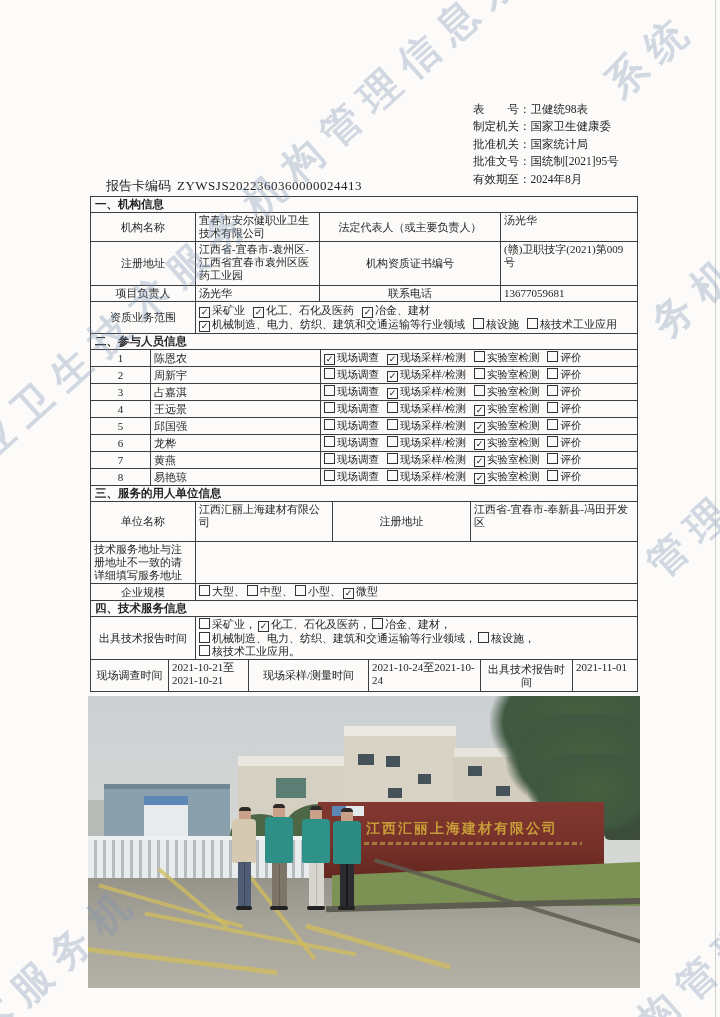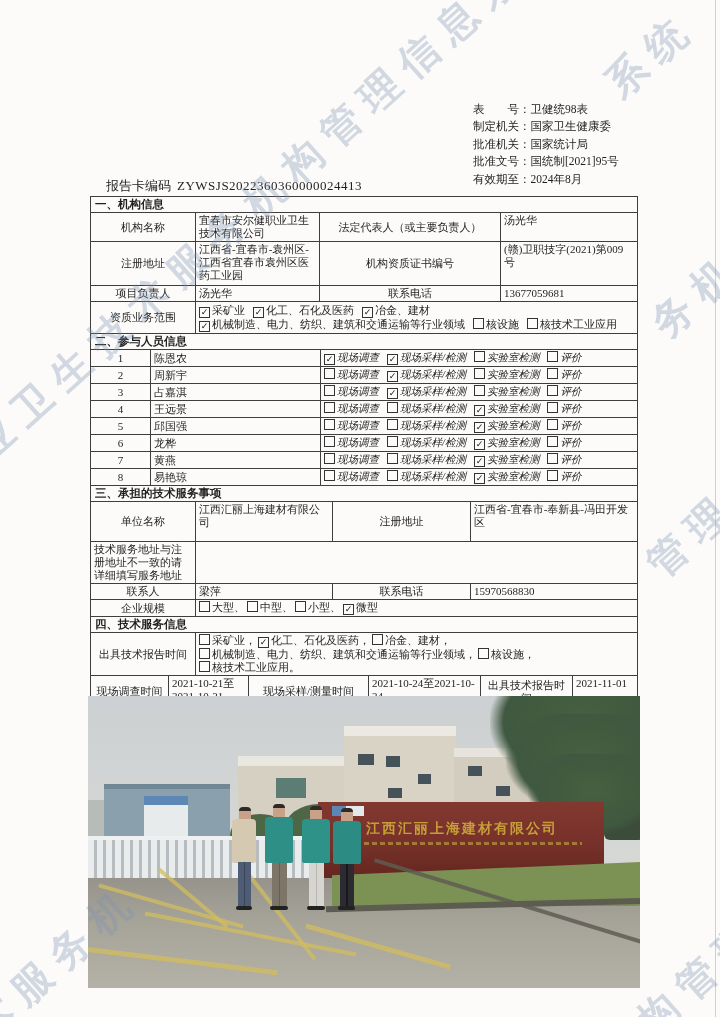--- a/index.html
+++ b/index.html
@@ -76,21 +76,21 @@
   .grass{left:244px;top:166px;width:308px;height:44px;background:#7c9154;
          clip-path:polygon(0 30%,100% 0,100% 100%,0 100%);}
   .curb{left:238px;top:206px;width:316px;height:6px;background:#5c5c50;transform:rotate(-1.5deg);}
   .joint{left:280px;top:206px;width:300px;height:4px;background:#5f5c52;transform:rotate(17deg);opacity:.85;}
   .yline{background:#d2bd5e;opacity:.75;height:4px;}
   .head8{width:12px;height:13px;background:#c9a189;border-top:4px solid #2d2a27;border-radius:4px;}
   .body8{border-radius:4px 4px 2px 2px;}
   .legs8{background-clip:padding-box;}
   .shoes8{background:#222;height:4px;border-radius:2px;}
 
-  .fine{font-size:10.5px;font-style:italic;}
+  .fine{font-size:10.5px;}
 </style>
 </head>
 <body>
 
 <div class="page">
 
   <div class="wm wm1">职业卫生技术服务机构管理信息系统</div>
   <div class="wm wm2">系统</div>
   <div class="wm wm3">管理信息</div>
   <div class="wm wm4">术服务机</div>
@@ -203,37 +203,31 @@
 
     <table>
       <colgroup>
           <col style="width:105px">
           <col style="width:137px">
           <col style="width:138px">
           <col style="width:167px">
         </colgroup>
       <tbody>
           <tr>
-            <td class="head l" colspan="4">三、承担的技术服务事项</td>
+            <td class="head l" colspan="4">三、服务的用人单位信息</td>
           </tr>
       <tr style="height:40px">
         <td class="c">单位名称</td>
         <td class="l top">江西汇丽上海建材有限公司</td>
         <td class="c">注册地址</td>
         <td class="l top">江西省-宜春市-奉新县-冯田开发区</td>
       </tr>
       <tr style="height:40px">
         <td class="l">技术服务地址与注册地址不一致的请详细填写服务地址</td>
         <td class="l top" colspan="3"></td>
-      </tr>
-      <tr style="height:16px">
-        <td class="c">联系人</td>
-        <td class="l">梁萍</td>
-        <td class="c">联系电话</td>
-        <td class="l">15970568830</td>
       </tr>
       <tr style="height:16px">
         <td class="c">企业规模</td>
         <td class="l tight" colspan="3"><span class="cbi"><span class="cbx"></span><span>大型、</span></span><span class="cbi"><span class="cbx"></span><span>中型、</span></span><span class="cbi"><span class="cbx"></span><span>小型、</span></span><span class="cbi"><span class="cbx">✓</span><span>微型</span></span></td>
       </tr>
     </tbody>
       </table>
 
     <table>
       <colgroup>

